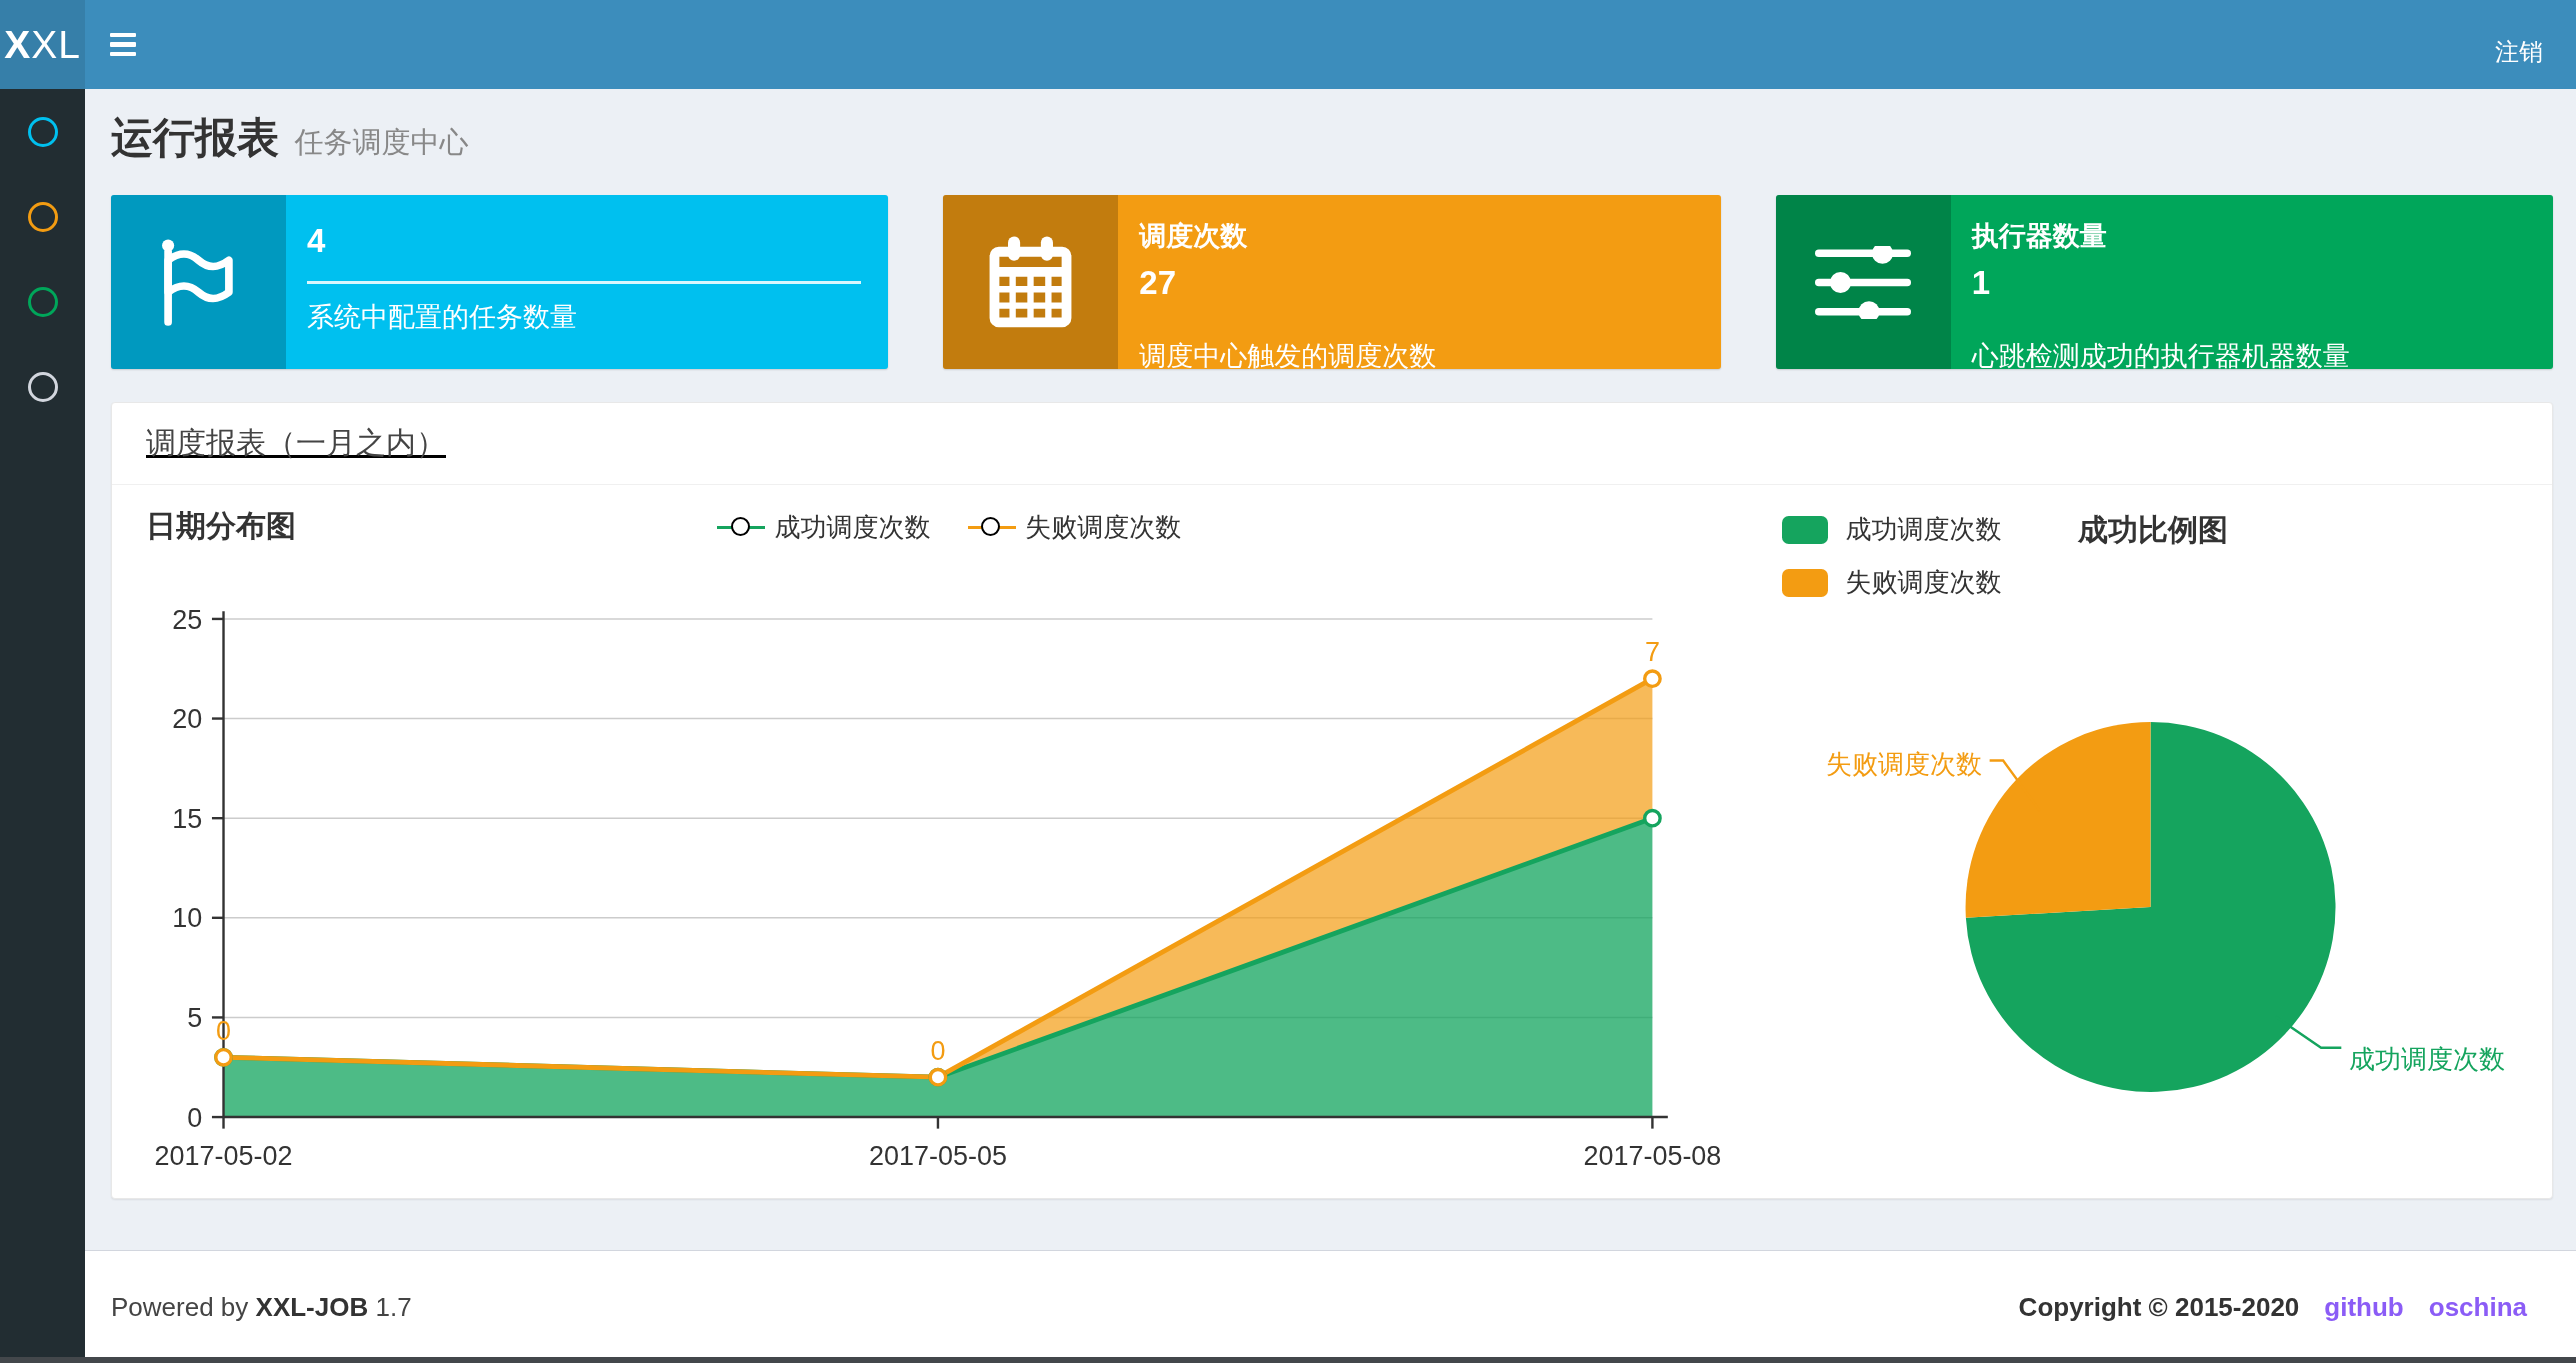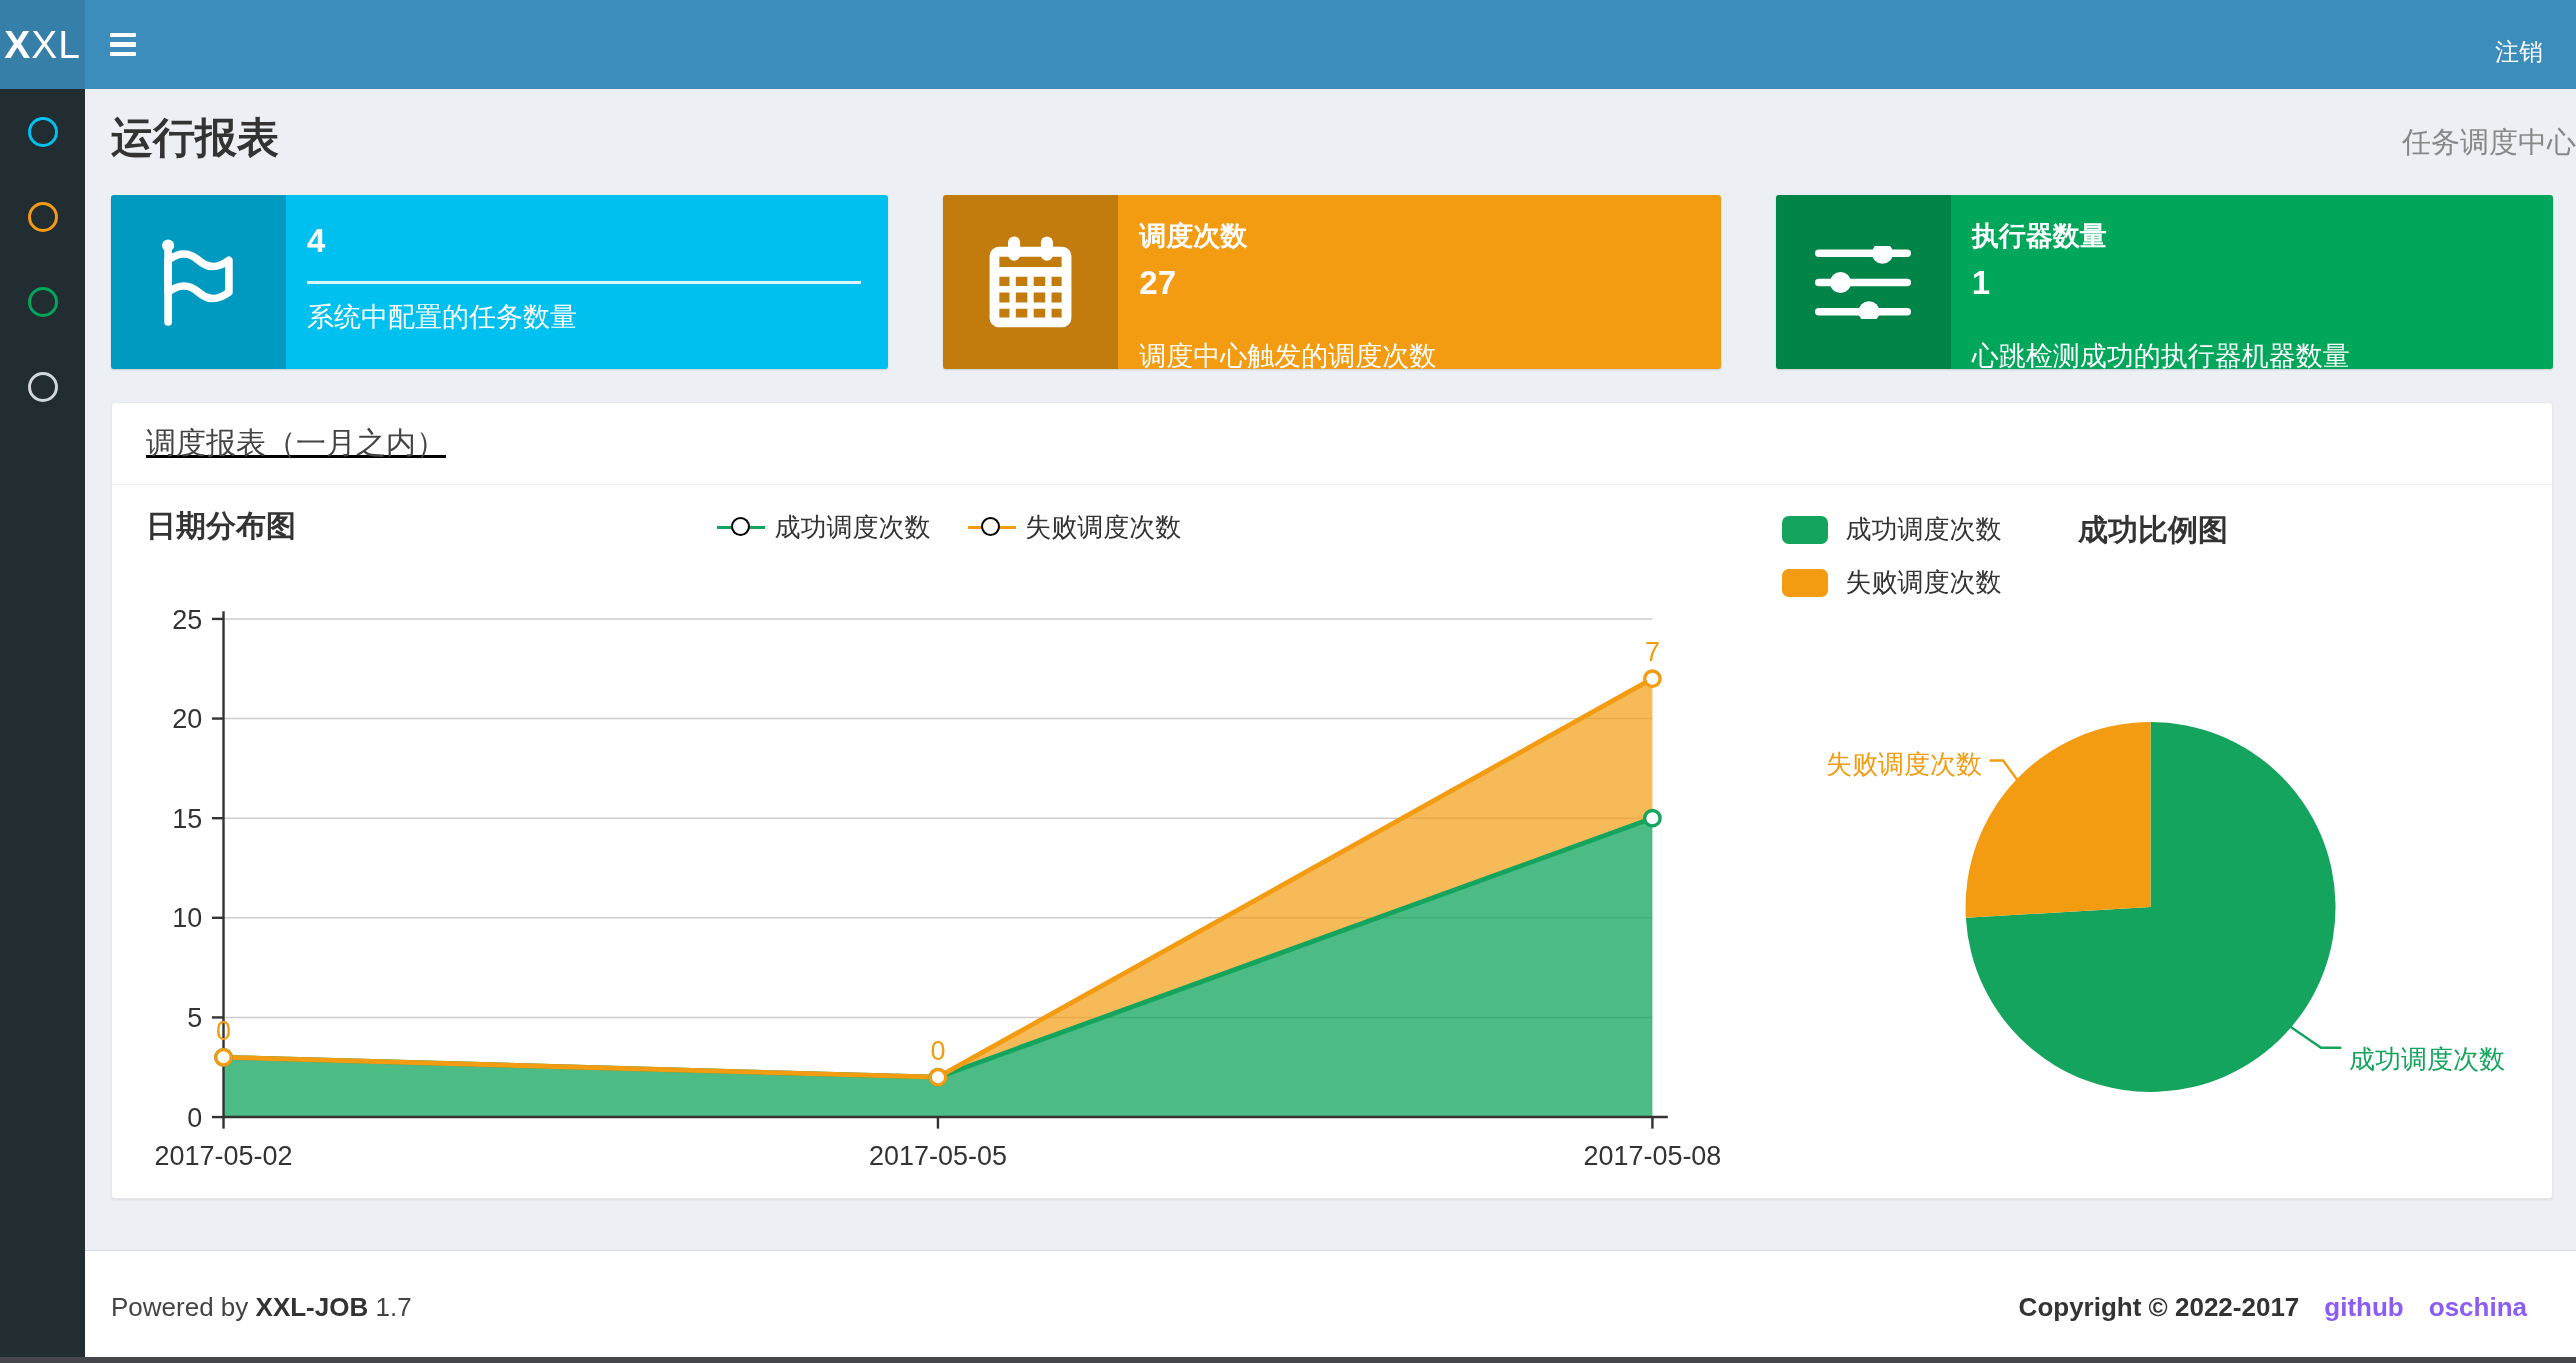--- a/index.html
+++ b/index.html
@@ -13,21 +13,21 @@
   .hamburger{position:absolute;left:110px;top:0;height:89px;display:flex;flex-direction:column;justify-content:center;gap:4.8px;cursor:pointer;}
   .hamburger i{display:block;width:26px;height:4.8px;background:#fff;border-radius:1px;}
   .logout{position:absolute;right:33px;top:0;height:104px;display:flex;align-items:center;color:#fff;font-size:24px;cursor:pointer;}
   
   .sidebar{position:absolute;left:0;top:89px;bottom:0;width:85px;background:#222d32;z-index:4;}
   .side-item{height:85px;display:flex;align-items:center;justify-content:center;cursor:pointer;}
   .ring{width:24px;height:24px;border-radius:50%;border:3.9px solid #fff;}
   .ring.c1{border-color:#00c0ef}.ring.c2{border-color:#f39c12}.ring.c3{border-color:#00a65a}.ring.c4{border-color:#d2d6de}
   
   .content{position:absolute;left:85px;top:89px;right:0;}
-  .page-header{padding:21px 0 0 26px;display:flex;align-items:baseline;justify-content:space-between;}
+  .page-header{padding:21px 0 0 26px;display:flex;align-items:baseline;}
   .page-header h1{margin:0;font-size:42px;font-weight:600;color:#333;}
   .page-header small{font-size:29px;color:#888;margin-left:15.4px;font-weight:400;}
   
   .boxes{display:flex;gap:55px;margin:29px 23px 0 26px;}
   .info-box{flex:1;height:174px;border-radius:2.9px;display:flex;color:#fff;box-shadow:0 1px 1.9px rgba(0,0,0,.15);}
   .box-aqua{background:#00c0ef}.box-orange{background:#f39c12}.box-green{background:#00a65a}
   .ib-icon{width:175px;height:174px;background:rgba(0,0,0,.2);border-radius:2.9px 0 0 2.9px;
     display:flex;align-items:center;justify-content:center;flex:none;}
   .ib-content{flex:1;padding:17.4px 27px 0 21px;display:flex;flex-direction:column;}
   .ib-label{font-size:27px;font-weight:600;margin-top:5.8px;}
@@ -252,19 +252,19 @@
       <div class="pie-label pie-label-succ">成功调度次数</div>
     </div>
   </section>
 </main>
 
 <footer class="footer">
   <div>
     <span>Powered by</span>&nbsp;<b>XXL-JOB</b>&nbsp;<span>1.7</span>
   </div>
   <div class="links">
-    <b>Copyright © 2022-2017</b>
+    <b>Copyright © 2015-2020</b>
     <a>github</a>
     <a>oschina</a>
   </div>
 </footer>
 <div class="bottom-edge"></div>
 
 
 </body></html>

